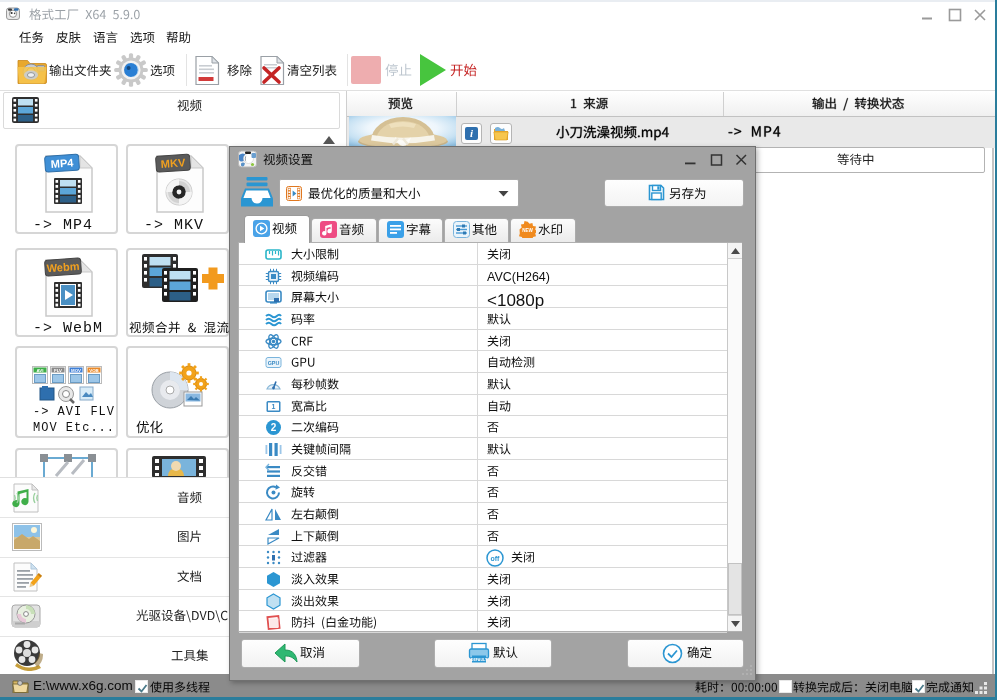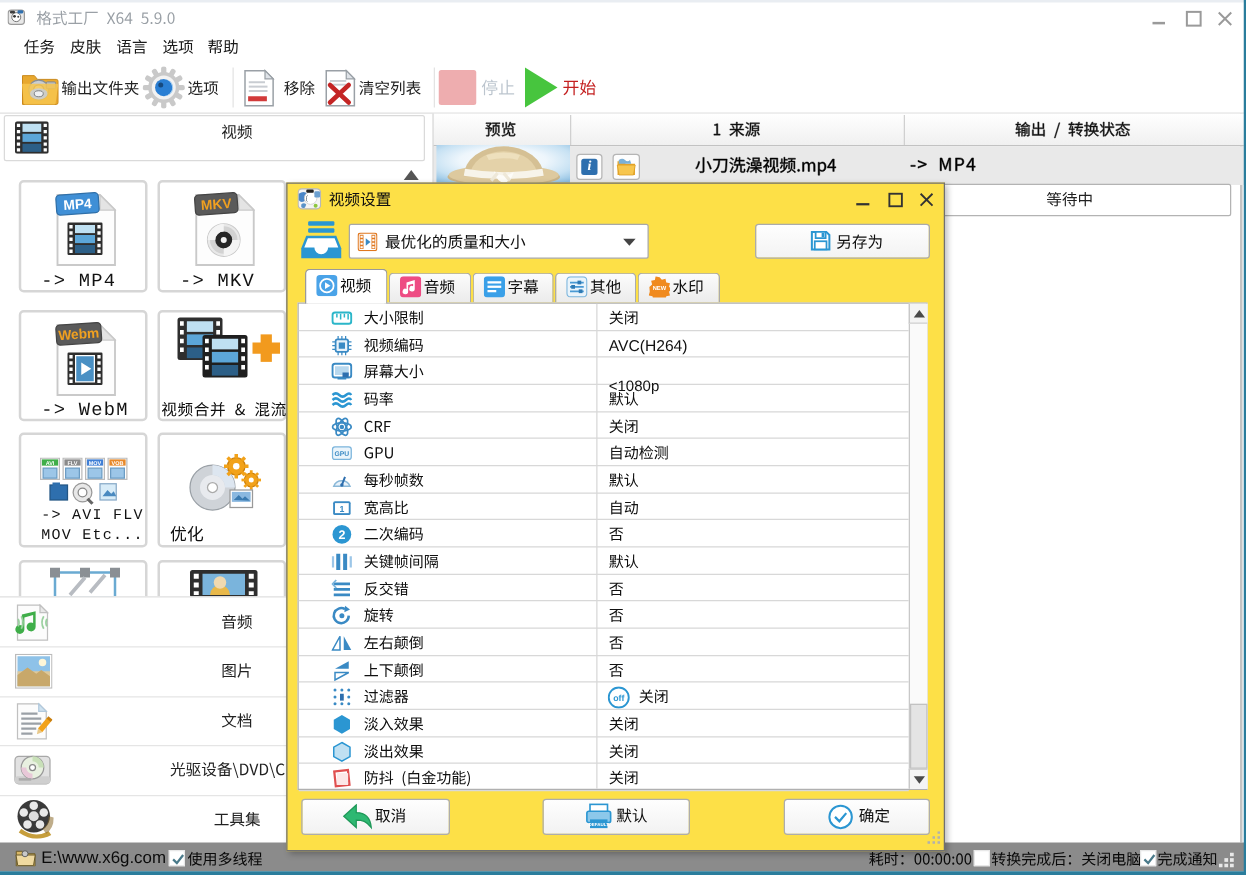--- a/index.html
+++ b/index.html
@@ -909,21 +909,21 @@
     <svg style="position:absolute;left:975px;top:682px" width="14" height="12" viewBox="0 0 14 12">
 <g fill="#e8e8e8">
         <rect x="9" y="0" width="3" height="3"></rect>
         <rect x="9" y="4.5" width="3" height="3"></rect>
         <rect x="9" y="9" width="3" height="3"></rect>
         <rect x="4.5" y="4.5" width="3" height="3"></rect>
         <rect x="4.5" y="9" width="3" height="3"></rect>
         <rect x="0" y="9" width="3" height="3"></rect>
       </g>
 </svg>
-    <div style="position:absolute;left:229px;top:146px;width:527px;height:535px;background:#fde047;border:1px solid #707070;box-shadow:2px 2px 5px rgba(0,0,0,.28);z-index:10">
+    <div style="position:absolute;left:229px;top:146px;width:527px;height:535px;background:#a3a3a3;border:1px solid #707070;box-shadow:2px 2px 5px rgba(0,0,0,.28);z-index:10">
       <svg style="position:absolute;left:8px;top:3px" width="19" height="18" viewBox="0 0 19 18">
 <rect x="0.5" y="1" width="18" height="16" rx="3" fill="#f4f4f4" stroke="#b8b8b8"></rect>
 <path d="M1 5 q4 -3 7 0 q2 3 -1 5 q-4 3 -6 0z" fill="#4a86c8"></path>
 <circle cx="10.5" cy="8.5" r="5" fill="#fff" stroke="#ccc" stroke-width="0.6"></circle>
 <path d="M8.5 5.5 a4 4 0 0 0 0 6.5 a5.5 5.5 0 0 1 0 -6.5z" fill="#1a2a3a"></path>
 <rect x="7" y="1.5" width="6" height="2.6" rx="1" fill="#222"></rect>
 <rect x="13.5" y="3" width="4.5" height="5" rx="1" fill="#6a9fd0"></rect>
 <path d="M3 13.5 q2 -2 4 0 l-1 2.5 q-2 1 -3 -0.5z" fill="#5a92c8"></path>
 <circle cx="14.5" cy="14.5" r="1.6" fill="#8dc63f"></circle>
 </svg>
@@ -1112,21 +1112,21 @@
       <div style="position:absolute;left:61px;top:143px;z-index:4">
         <svg class="t" width="49" height="16" viewBox="0 0 49 16">
           <g fill="#111" transform="translate(0 11.6) scale(0.01200)">
             <use href="#g120" x="0"></use>
             <use href="#g111" x="1000"></use>
             <use href="#g106" x="2000"></use>
             <use href="#g55" x="3000"></use>
           </g>
         </svg>
       </div>
-      <div style="position:absolute;left:257px;top:155px;z-index:4;font-size:12px;font-family:'Liberation Sans',sans-serif;color:#111">&lt;1080p</div>
+      <div style="position:absolute;left:257px;top:144px;z-index:4;font-size:17px;font-family:'Liberation Sans',sans-serif;color:#111">&lt;1080p</div>
       <div style="position:absolute;left:9px;top:182px;width:488px;height:1px;background:#d8d8d8;z-index:3"></div>
       <div style="position:absolute;left:61px;top:165px;z-index:4">
         <svg class="t" width="25" height="16" viewBox="0 0 25 16">
           <g fill="#111" transform="translate(0 11.6) scale(0.01200)">
             <use href="#g119" x="0"></use>
             <use href="#g121" x="1000"></use>
           </g>
         </svg>
       </div>
       <div style="position:absolute;left:257px;top:165px;z-index:4">

